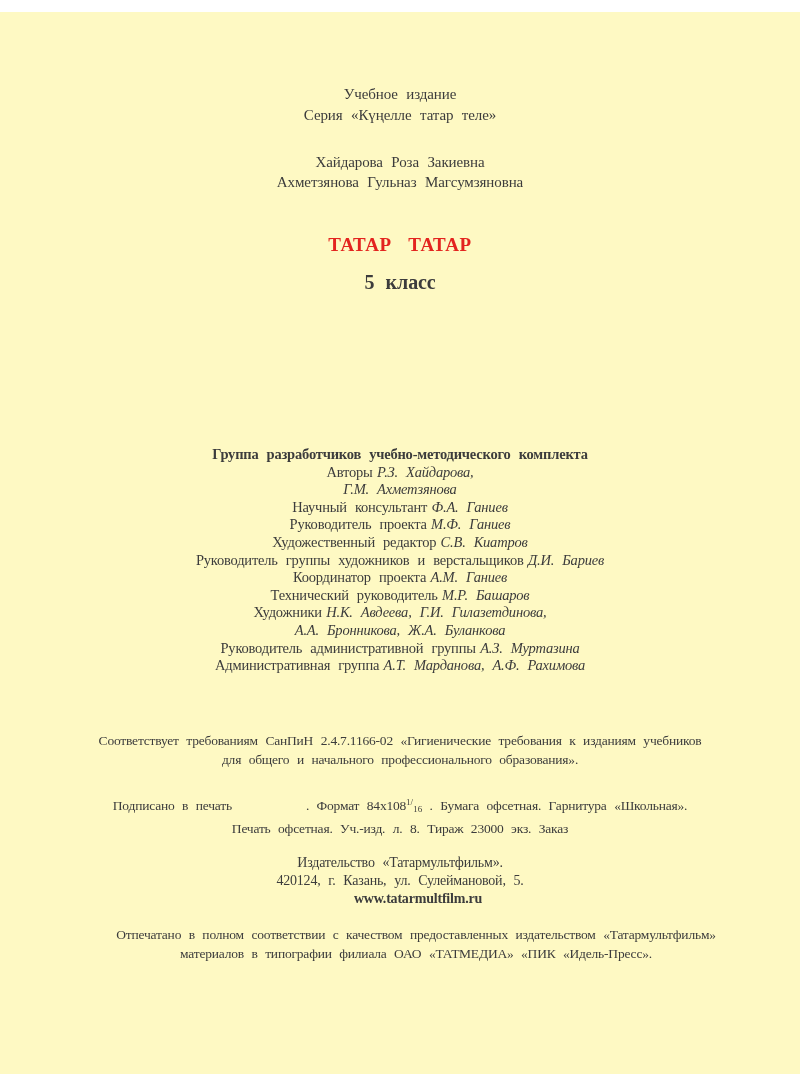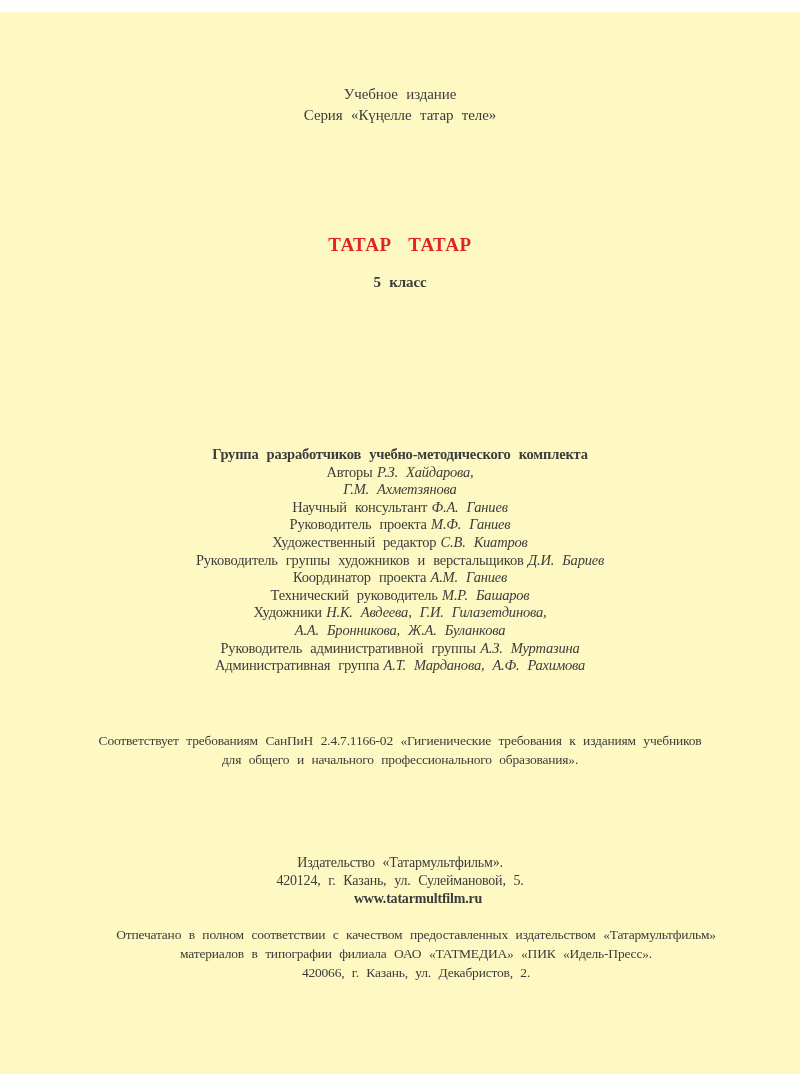--- a/index.html
+++ b/index.html
@@ -34,21 +34,21 @@
     top: 221px;
     font-size: 19px;
     font-weight: bold;
     color: #e3241f;
     letter-spacing: 0.5px;
     word-spacing: 0.6em;
     line-height: 24px;
   }
   .grade-block {
     top: 260px;
-    font-size: 15px;
+    font-size: 20px;
     font-weight: bold;
     line-height: 20px;
   }
 
   .description-block { top: 334px; font-size: 14px; line-height: 19px; letter-spacing: -0.2px; }
 
   .team-block { top: 434px; font-size: 14.5px; line-height: 17.6px; letter-spacing: -0.2px; }
   .team-heading { font-weight: bold; }
   .team-names { font-style: italic; }
   .team-role:not(:empty) { margin-right: 0.30em; }
@@ -68,20 +68,24 @@
 </head>
 <body>
 
 <div class="page">
 
   <div class="block edition-block">
     <div>Учебное  издание</div>
     <div>Серия  «Күңелле  татар  теле»</div>
   </div>
 
+  <div class="block authors-block">
+    <div>Хайдарова  Роза  Закиевна</div>
+    <div>Ахметзянова  Гульназ  Магсумзяновна</div>
+  </div>
 
   <div class="block title-block">ТАТАР  ТАТАР</div>
 
   <div class="block grade-block">5  класс</div>
 
 
   <div class="block team-block">
     <div class="team-heading">Группа  разработчиков  учебно-методического  комплекта</div>
     <div><span class="team-role">Авторы</span><span class="team-names">Р.З.  Хайдарова,</span></div>
     <div><span class="team-role"></span><span class="team-names">Г.М.  Ахметзянова</span></div>
@@ -95,26 +99,29 @@
     <div><span class="team-role"></span><span class="team-names">А.А.  Бронникова,  Ж.А.  Буланкова</span></div>
     <div><span class="team-role">Руководитель  административной  группы</span><span class="team-names">А.З.  Муртазина</span></div>
     <div><span class="team-role">Административная  группа</span><span class="team-names">А.Т.  Марданова,  А.Ф.  Рахимова</span></div>
   </div>
 
   <div class="block compliance-block">
     <div>Соответствует  требованиям  СанПиН  2.4.7.1166-02  «Гигиенические  требования  к  изданиям  учебников</div>
     <div>для  общего  и  начального  профессионального  образования».</div>
   </div>
 
+  <div class="block print-block">
+    <div><span>Подписано  в  печать</span><span class="date-gap"></span><span>.  Формат  84х108</span><span class="frac-sup">1/</span><span class="frac-sub">16</span><span> .  Бумага  офсетная.  Гарнитура  «Школьная».</span></div>
+    <div>Печать  офсетная.  Уч.-изд.  л.  8.   Тираж  23000  экз.  Заказ</div>
+  </div>
 
   <div class="block publisher-block">
     <div>Издательство  «Татармультфильм».</div>
     <div>420124,  г.  Казань,  ул.  Сулеймановой,  5.</div>
     <div class="publisher-website">www.tatarmultfilm.ru</div>
   </div>
 
   <div class="block printed-block">
     <div>Отпечатано  в  полном  соответствии  с  качеством  предоставленных  издательством  «Татармультфильм»</div>
     <div>материалов  в  типографии  филиала  ОАО  «ТАТМЕДИА»  «ПИК  «Идель-Пресс».</div>
-    <div>420066,  г.  Казань,  ул.  Декабристов,  2.</div>
   </div>
 
 </div>
 
 </body></html>

